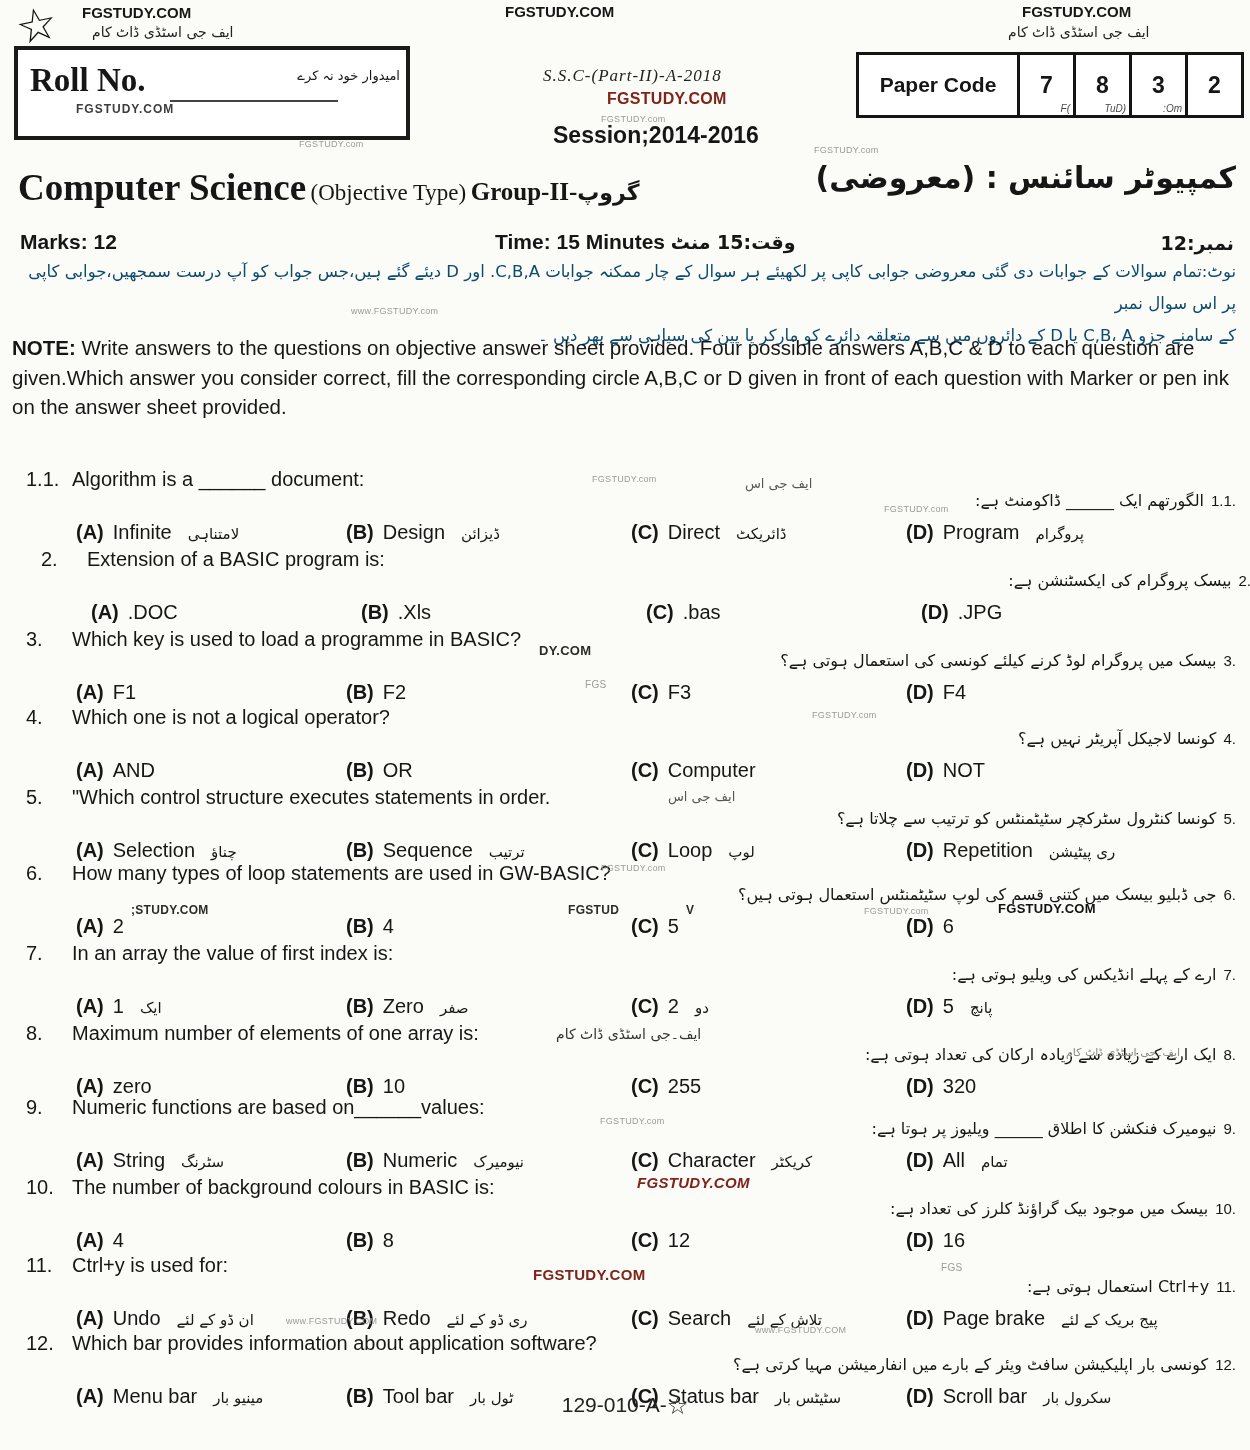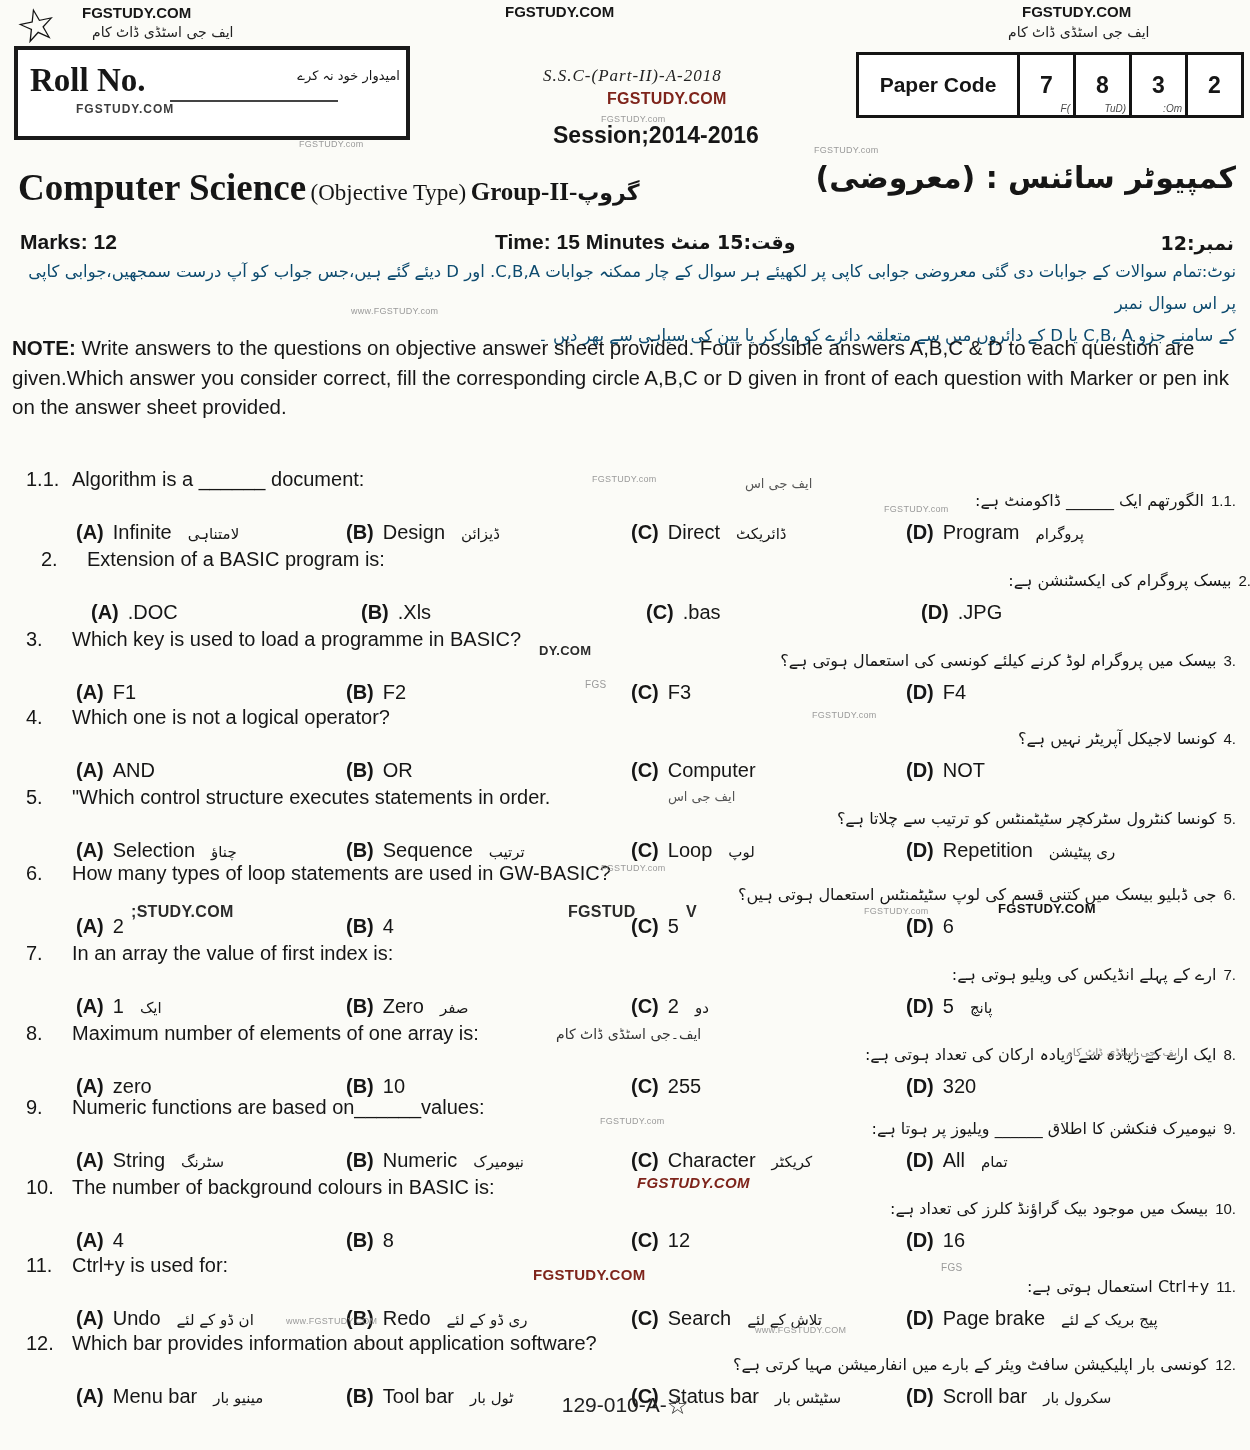--- a/index.html
+++ b/index.html
@@ -4,21 +4,21 @@
 <style>
   html,body{margin:0;padding:0;background:#d9d9d9;}
   .page{position:relative;width:1250px;height:1450px;background:#fbfbf7;overflow:hidden;
         font-family:"Liberation Sans",sans-serif;color:#161616;}
   .abs{position:absolute;}
   .urdu{font-family:"DejaVu Sans",sans-serif;}
   .b{font-weight:bold;}
 
   
   .wm{position:absolute;color:#9a9a9a;font-size:9px;letter-spacing:.3px;white-space:nowrap;}
-  .wm-bold{font-weight:bold;color:#2b2b2b;font-size:16px;}
+  .wm-bold{font-weight:bold;color:#2b2b2b;font-size:12px;}
   .wm-brand{font-weight:bold;color:#7e241b;font-size:15px;}
 
   
   .star-icon{font-size:46px;line-height:1;transform:rotate(-12deg);display:inline-block;color:#111;}
   .hdr-site{font-weight:bold;font-size:15px;}
   .hdr-urdu{font-size:14px;color:#222;}
   .exam-code{font-family:"Liberation Serif",serif;font-style:italic;font-size:17px;letter-spacing:1px;color:#222;}
   .session{font-weight:bold;font-size:23px;}
 
   

